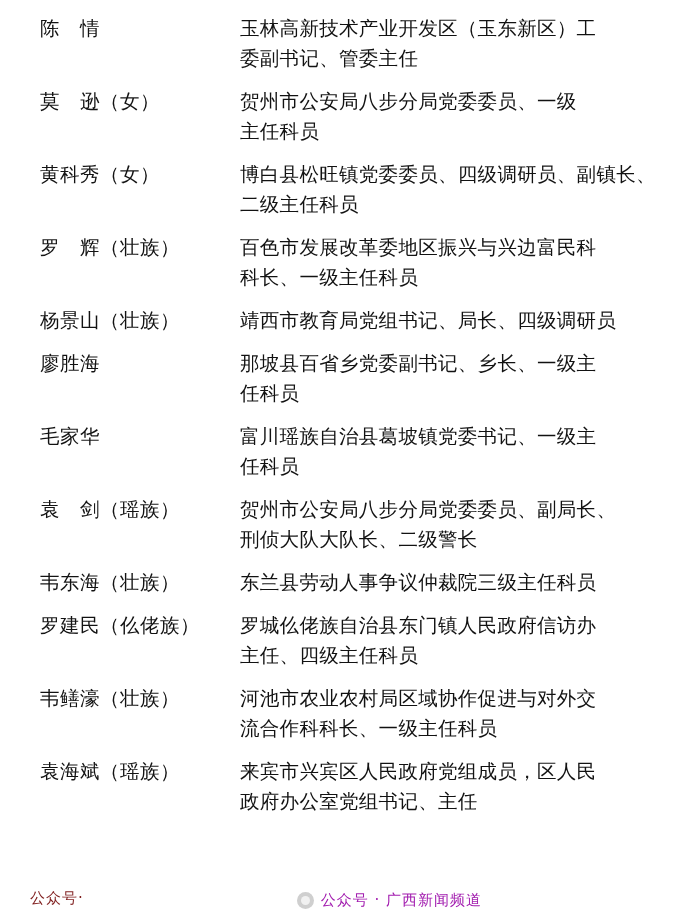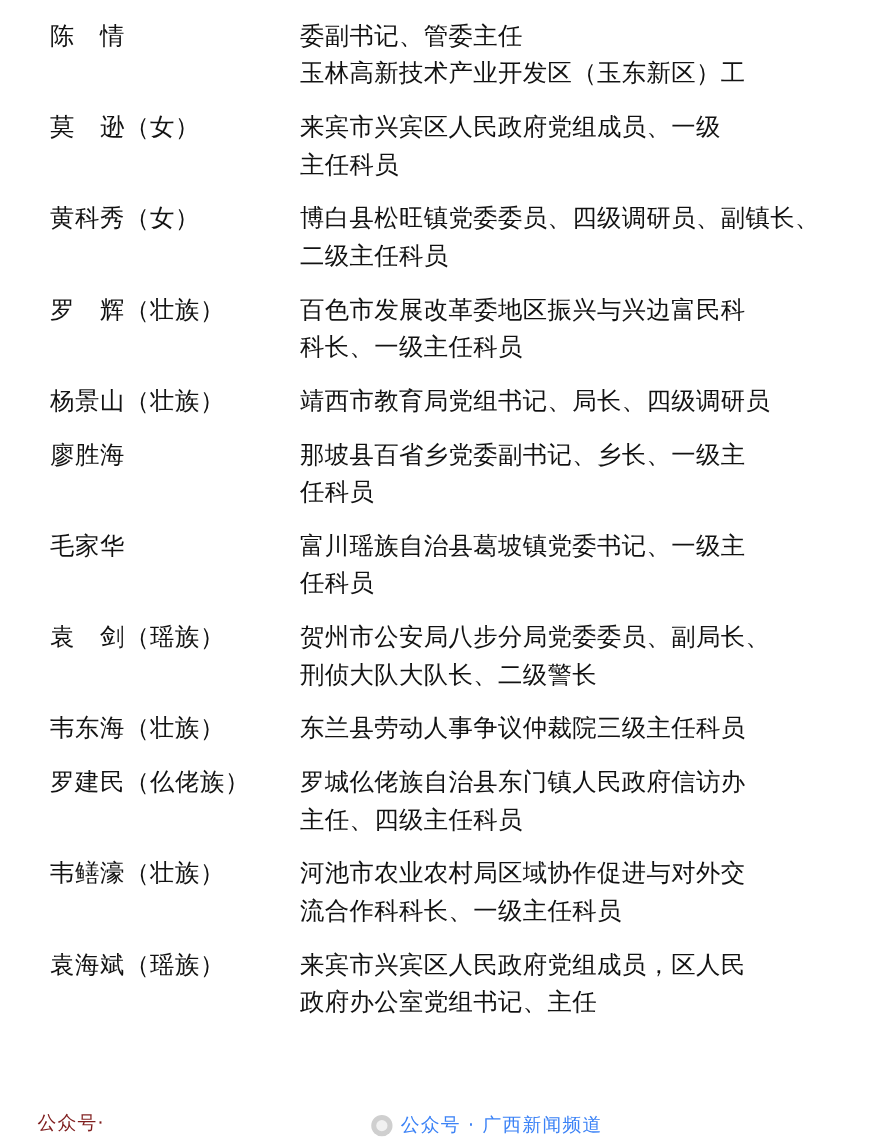--- a/index.html
+++ b/index.html
@@ -68,49 +68,49 @@
     position: absolute;
     left: 4px;
     top: 4px;
     width: 9px;
     height: 9px;
     border-radius: 50%;
     background: #f1f1f1;
   }
   .wm-text {
     font-size: 15px;
-    color: #3b82f6;
+    color: #a21caf;
     letter-spacing: 1px;
   }
   .wm-center {
     position: absolute;
     right: 110px;
     bottom: 2px;
     display: flex;
     align-items: center;
     gap: 7px;
   }
 </style>
 </head>
 <body>
 
 <div class="page">
 
   <div class="entry">
     <div class="name-cell">陈　情</div>
     <div class="desc-cell">
+      <span class="desc-line">玉林高新技术产业开发区（玉东新区）工</span>
       <span class="desc-line">委副书记、管委主任</span>
-      <span class="desc-line">玉林高新技术产业开发区（玉东新区）工</span>
     </div>
   </div>
 
   <div class="entry">
     <div class="name-cell">莫　逊（女）</div>
     <div class="desc-cell">
-      <span class="desc-line">来宾市兴宾区人民政府党组成员、一级</span>
+      <span class="desc-line">贺州市公安局八步分局党委委员、一级</span>
       <span class="desc-line">主任科员</span>
     </div>
   </div>
 
   <div class="entry">
     <div class="name-cell">黄科秀（女）</div>
     <div class="desc-cell">
       <span class="desc-line">博白县松旺镇党委委员、四级调研员、副镇长、</span>
       <span class="desc-line">二级主任科员</span>
     </div>

